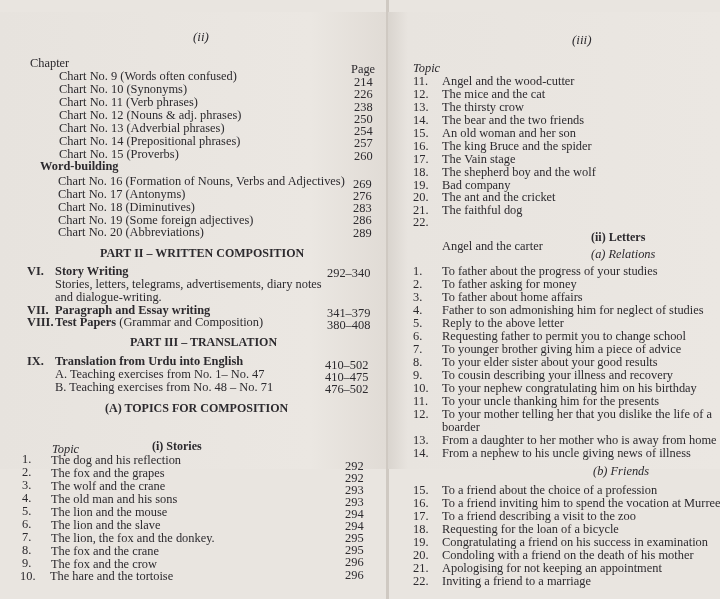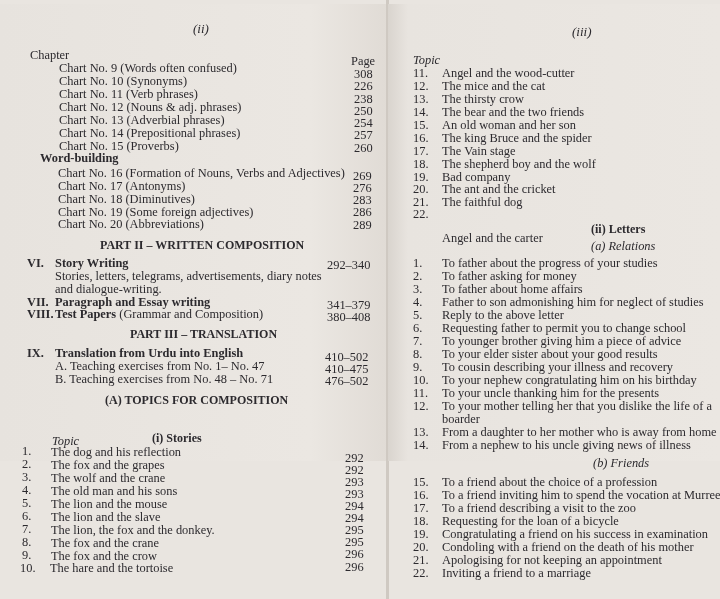--- a/index.html
+++ b/index.html
@@ -3,41 +3,41 @@
 <meta charset="utf-8">
 <style>
   html, body { margin:0; padding:0; }
   body {
     width:720px; height:599px; overflow:hidden;
     background:#e9e5e0;
     font-family:"Liberation Serif", "DejaVu Serif", serif;
     color:#2c2a2e;
     position:relative;
   }
-  .page { position:absolute; top:4px; height:457px; }
+  .page { position:absolute; top:12px; height:457px; }
   .page-left { left:0; width:388px; background:linear-gradient(90deg,#e7e3de 0%,#ebe7e2 80%,#e0dbd5 100%); }
   .page-right { left:388px; width:332px; background:linear-gradient(90deg,#d9d4ce 0%,#e8e4df 6%,#ebe7e2 100%); }
   .spine { position:absolute; left:386px; top:0; width:3px; height:599px; background:#cfc9c2; }
   .abs { position:absolute; white-space:nowrap; font-size:12.4px; line-height:14px; }
   .folio { position:absolute; font-style:italic; font-size:13px; }
   .bold { font-weight:bold; }
   .ital { font-style:italic; }
   .head { font-weight:bold; font-size:12px; }
 </style>
 </head>
 <body>
 
 <div class="page page-left">
   <div class="folio" style="left:193px;top:17px;">(ii)</div>
   <div class="abs" style="left:30px;top:44px;">Chapter</div>
   <div class="abs" style="left:351px;top:50px;">Page</div>
 
   <div>
     <div class="abs" style="left:59px;top:57px;">Chart No. 9 (Words often confused)</div>
-    <div class="abs" style="left:354px;top:63px;">308</div>
+    <div class="abs" style="left:354px;top:63px;">214</div>
     <div class="abs" style="left:59px;top:70px;text-align:right;">Chart No. 10 (Synonyms)</div>
     <div class="abs" style="left:354px;top:75px;text-align:center;">226</div>
     <div class="abs" style="left:59px;top:83px;">Chart No. 11 (Verb phrases)</div>
     <div class="abs" style="left:354px;top:88px;">238</div>
     <div class="abs" style="left:59px;top:96px;">Chart No. 12 (Nouns &amp; adj. phrases)</div>
     <div class="abs" style="left:354px;top:100px;">250</div>
     <div class="abs" style="left:59px;top:109px;">Chart No. 13 (Adverbial phrases)</div>
     <div class="abs" style="left:354px;top:112px;">254</div>
     <div class="abs" style="left:59px;top:122px;">Chart No. 14 (Prepositional phrases)</div>
     <div class="abs" style="left:354px;top:124px;">257</div>

